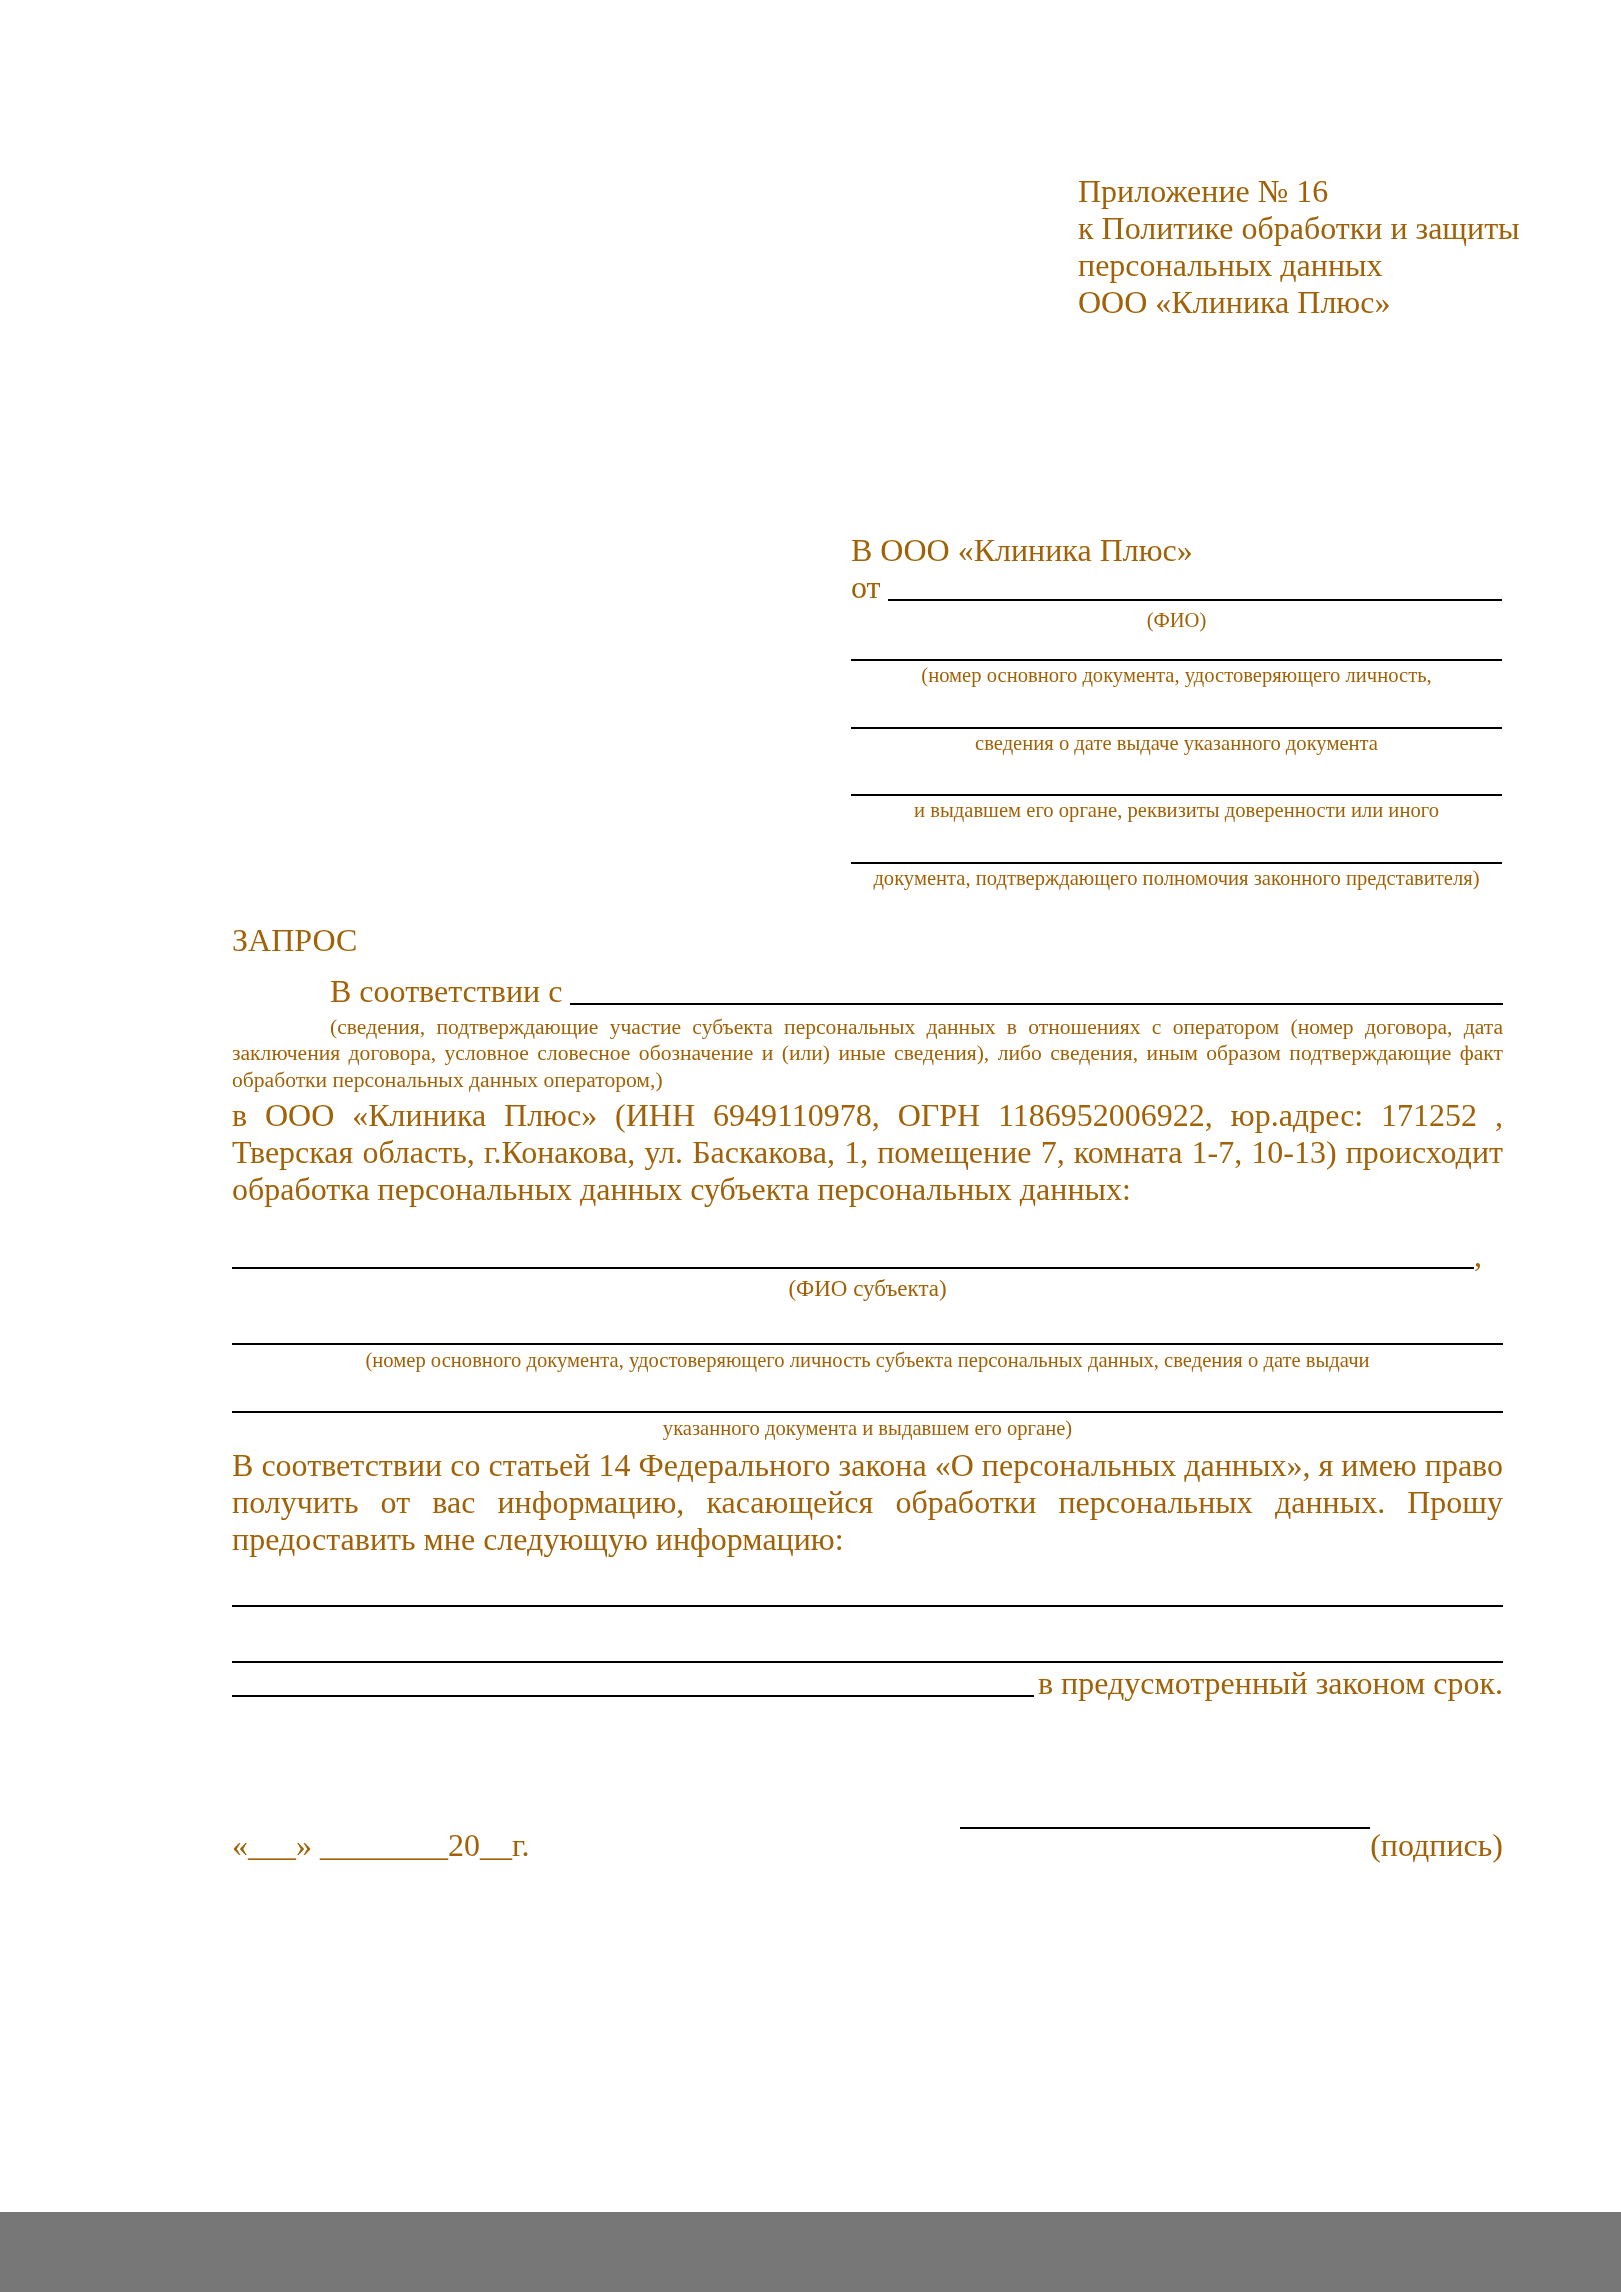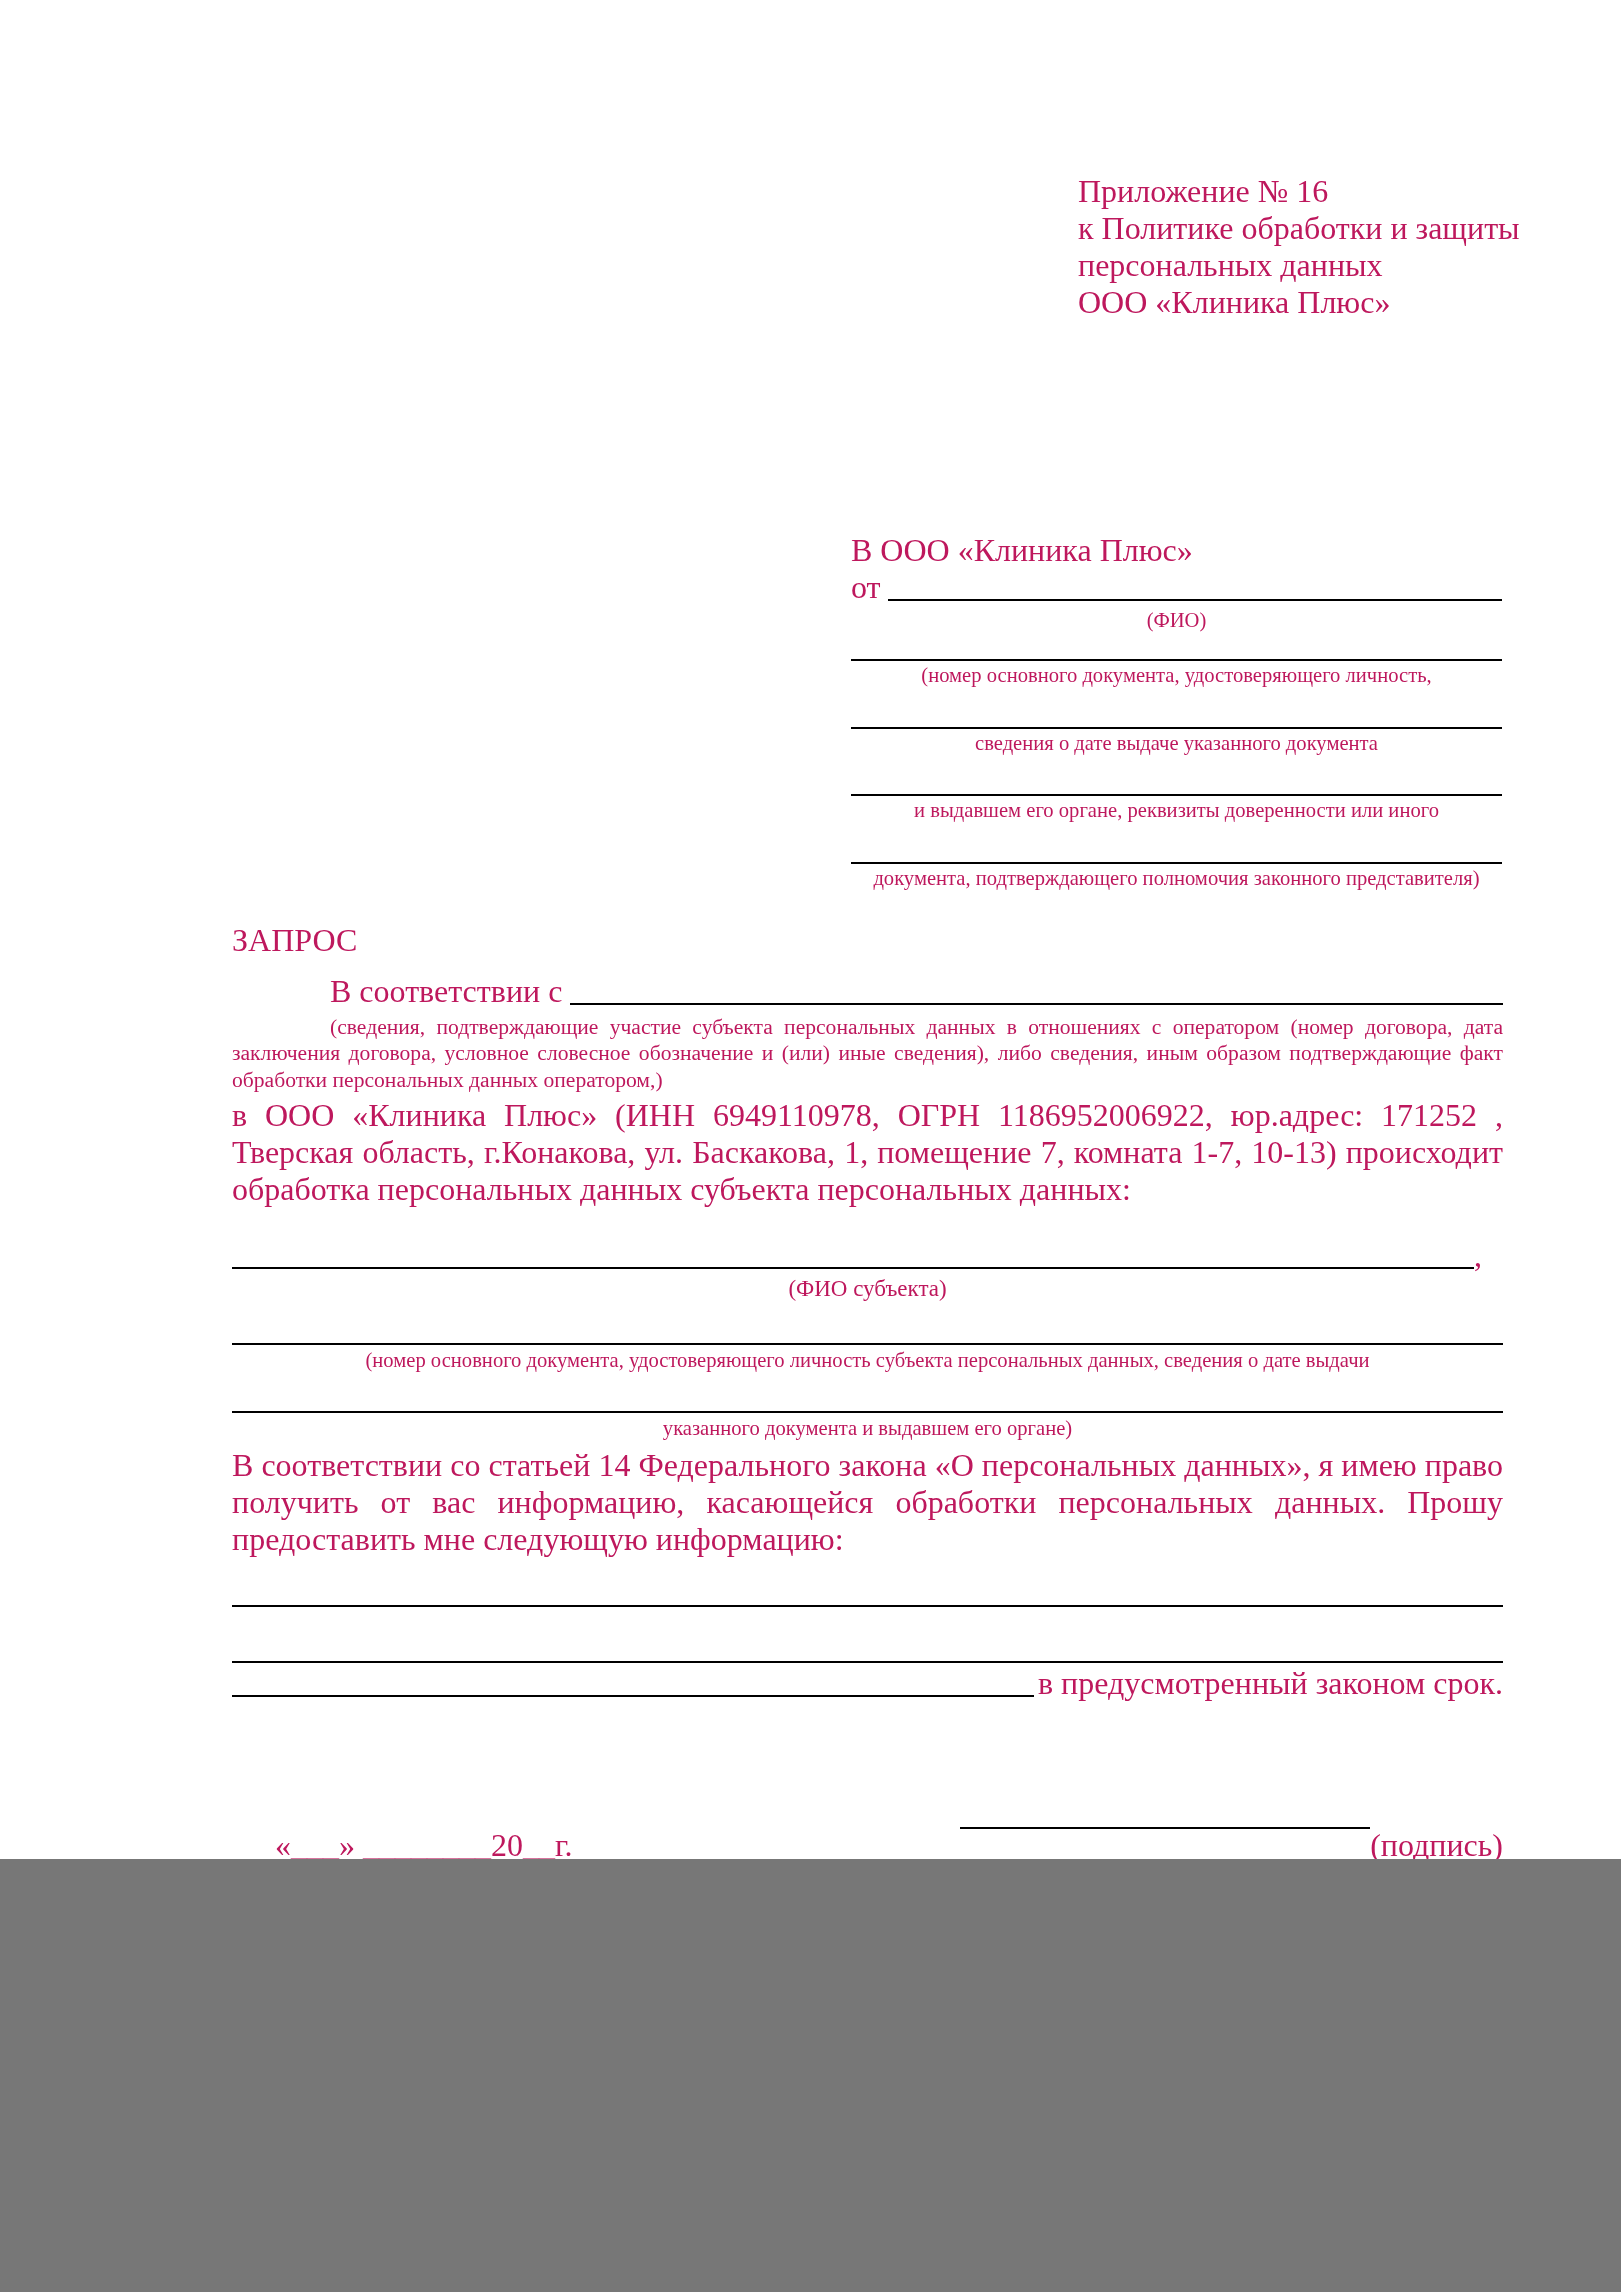--- a/index.html
+++ b/index.html
@@ -1,21 +1,21 @@
 <!DOCTYPE html>
 <html lang="ru"><head>
 <meta charset="utf-8">
 <style>
   html,body{margin:0;padding:0;background:#777;}
   .page{
     position:relative;
-    width:1621px;height:1859px;
+    width:1621px;height:2212px;
     margin:0 auto;
     background:#ffffff;
-    color:#be185d;
+    color:#a16207;
     font-family:"Liberation Serif","DejaVu Serif",serif;
     font-size:32px;
     line-height:37px;
     overflow:hidden;
   }
   
   .appendix{position:absolute;top:173px;left:1078px;width:431px;}
   .appendix div{white-space:nowrap;}
   
   .doc-title{
@@ -40,21 +40,21 @@
   .subject-row .comma{width:29px;}
   .ccap{font-size:23px;line-height:26.5px;text-align:center;margin:2px 0 0 0;}
   .dline{height:41px;border-bottom:2.9px solid #000;}
   .blank1{height:47px;border-bottom:2.9px solid #000;}
   .blank2{height:54px;border-bottom:2.9px solid #000;}
   .reply{margin-top:11.8px;text-align:justify;text-align-last:justify;text-indent:98px;}
   .addr-row{display:flex;align-items:stretch;margin-top:2px;}
   .addr-row .uline{margin-left:0;}
   .addr-row .tail{white-space:nowrap;padding-left:3.9px;}
   
-  .footer{display:flex;justify-content:space-between;align-items:stretch;margin-top:125px;margin-left:43px;}
+  .footer{display:flex;justify-content:space-between;align-items:stretch;margin-top:125px;}
   .sig{display:flex;align-items:flex-start;}
   .sig .sline{width:410px;border-bottom:2.9px solid #000;margin-bottom:4.9px;}
   .nowrap{white-space:nowrap;}
 </style>
 </head>
 <body>
 
 <div class="page">
 
   <div class="appendix">

